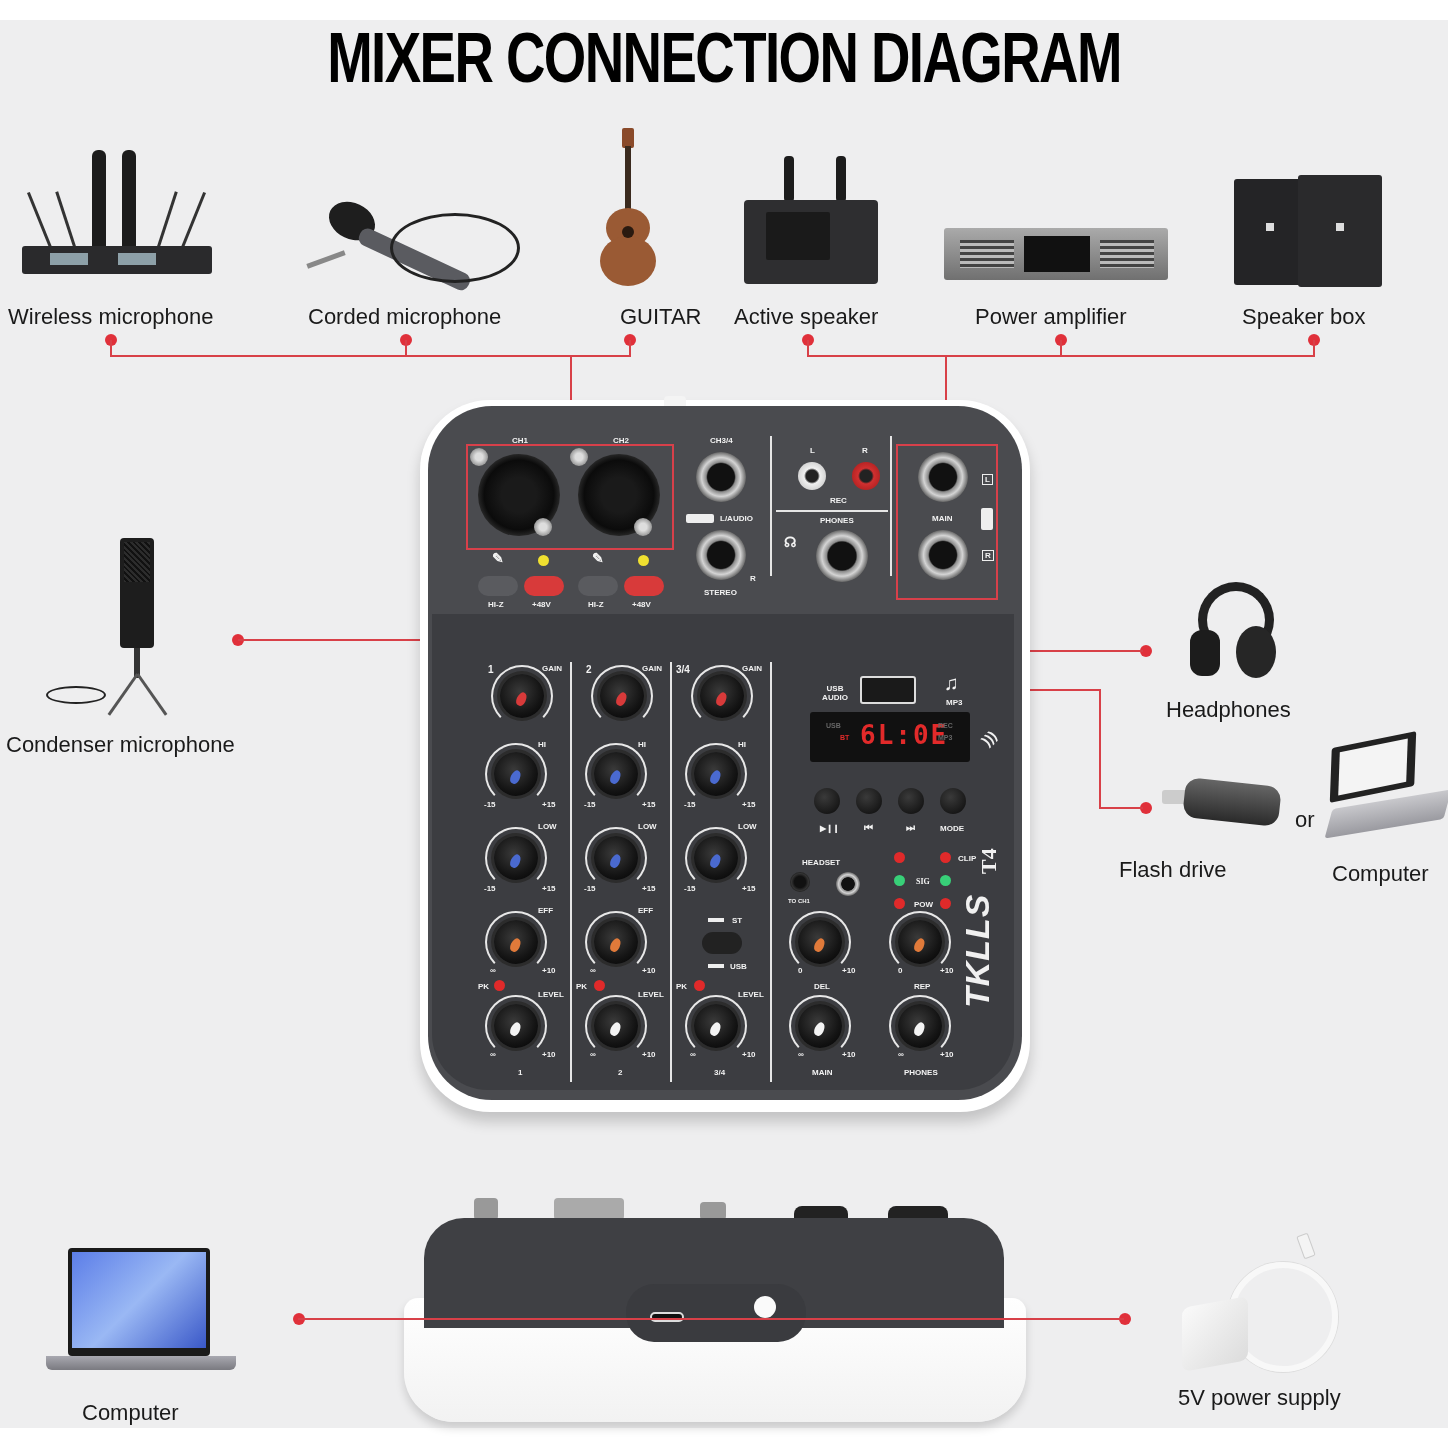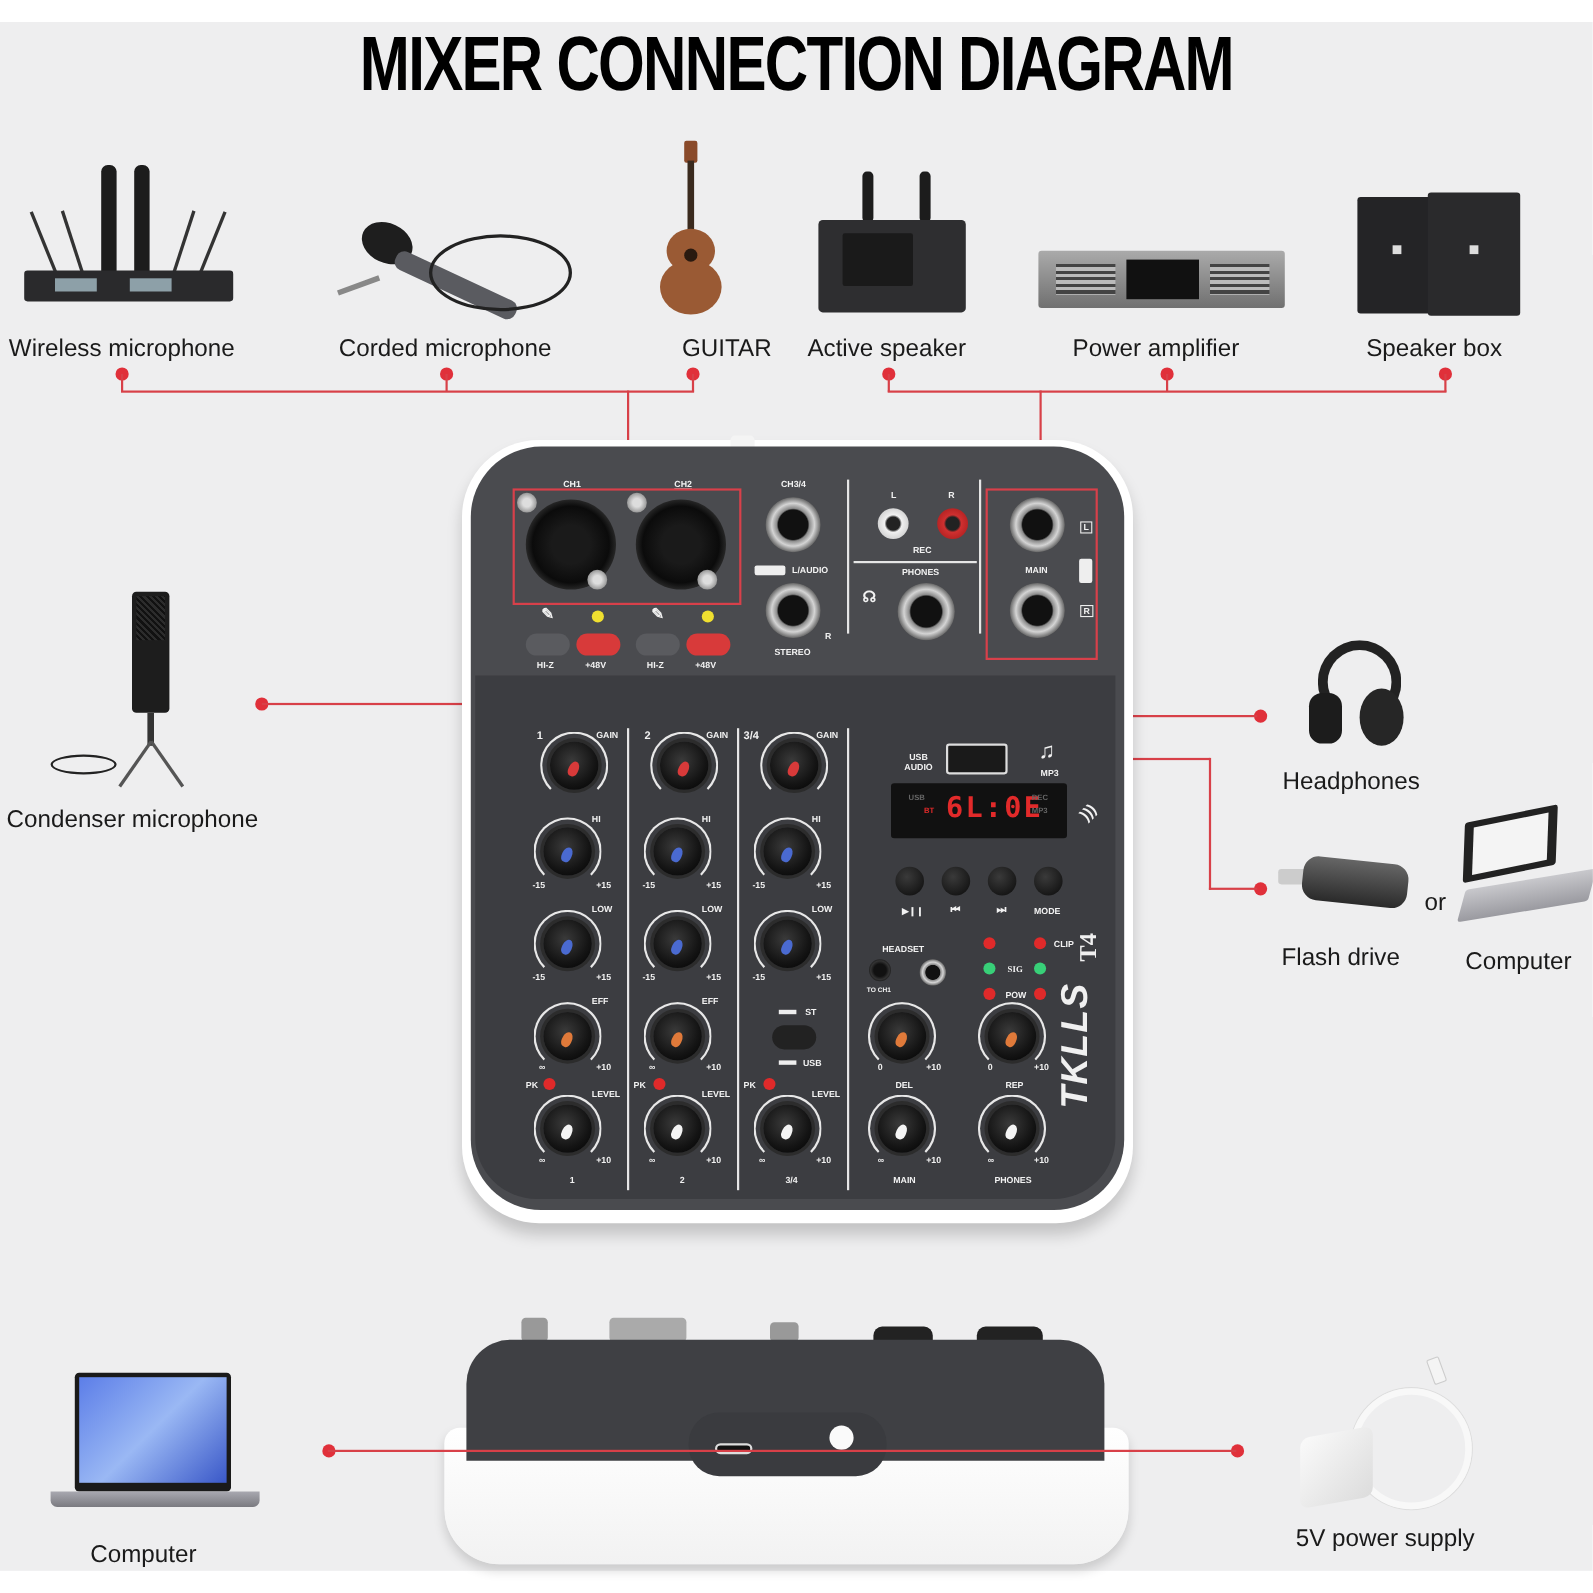--- a/index.html
+++ b/index.html
@@ -144,21 +144,21 @@
 </div>
 <div class="label" style="left:1166px;top:697px;">Headphones</div>
 <div class="dot" style="left:1140px;top:645px;"></div>
 <div class="ln" style="left:845px;top:650px;width:298px;height:2px;"></div>
 <div class="ln" style="left:845px;top:560px;width:2px;height:92px;"></div>
 
 <div class="device" style="left:1162px;top:780px;width:118px;height:56px;">
   <div style="position:absolute;left:0;top:10px;width:30px;height:14px;background:#ccc;border-radius:3px;"></div>
   <div style="position:absolute;left:22px;top:2px;width:96px;height:40px;background:linear-gradient(#666,#2a2a2a);border-radius:14px;transform:rotate(6deg);"></div>
 </div>
-<div class="label" style="left:1165px;top:857px;text-align:right;">Flash drive</div>
+<div class="label" style="left:1119px;top:857px;text-align:right;">Flash drive</div>
 <div class="label" style="left:1295px;top:807px;">or</div>
 <div class="dot" style="left:1140px;top:802px;"></div>
 <div class="ln" style="left:915px;top:689px;width:185px;height:2px;"></div>
 <div class="ln" style="left:1099px;top:689px;width:2px;height:120px;"></div>
 <div class="ln" style="left:1099px;top:807px;width:44px;height:2px;"></div>
 
 <div class="device" style="left:1322px;top:735px;width:122px;height:100px;">
   <div style="position:absolute;left:10px;top:4px;width:82px;height:56px;background:#222;border-radius:3px;transform:skewX(-14deg) rotate(-12deg);"></div>
   <div style="position:absolute;left:18px;top:10px;width:66px;height:44px;background:#f4f4f4;transform:skewX(-14deg) rotate(-12deg);"></div>
   <div style="position:absolute;left:10px;top:64px;width:112px;height:30px;background:linear-gradient(#c8c8cc,#9a9aa0);border-radius:3px;transform:skewX(-24deg) rotate(-10deg);"></div>

